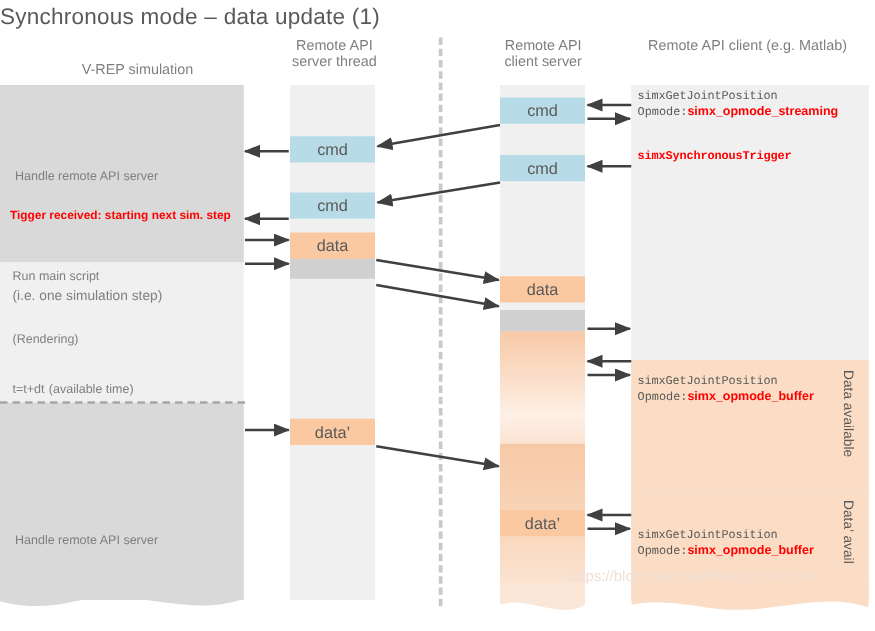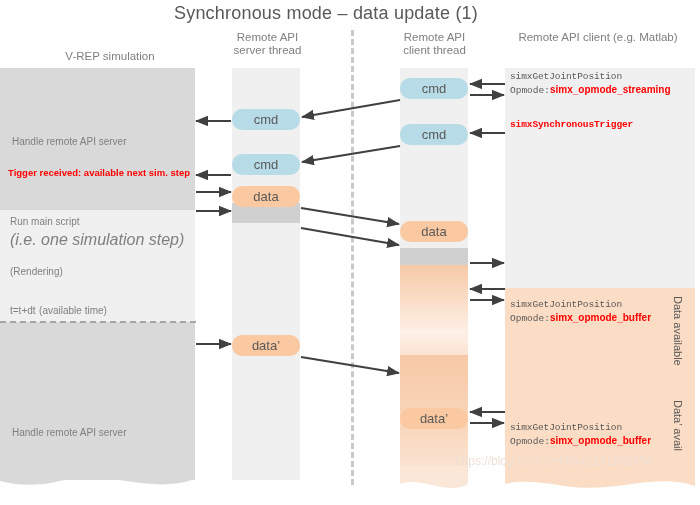--- a/index.html
+++ b/index.html
@@ -9,21 +9,21 @@
     font-family:"Liberation Sans", sans-serif;
     color:#595959;
     overflow:hidden;
     position:relative;
   }
   #stage{position:absolute;left:0;top:0;width:700px;height:505px;}
 
   
   .title{
     position:absolute;left:0;top:3px;width:652px;
-    text-align:center;font-size:18px;color:#595959;
+    text-align:left;font-size:18px;color:#595959;
     letter-spacing:.2px;
   }
 
   
   .colhead{position:absolute;text-align:center;font-size:11.5px;color:#7f7f7f;line-height:13px;}
   .ch-vrep{left:30px;top:50px;width:160px;}
   .ch-server{left:215px;top:31px;width:105px;}
   .ch-client{left:382px;top:31px;width:105px;}
   .ch-matlab{left:498px;top:31px;width:200px;}
 
@@ -32,21 +32,21 @@
 
   
   .vrep-a{left:0px;top:68px;width:195px;height:142px;background:#d9d9d9;}
   .vrep-b{left:0px;top:210px;width:195px;height:112px;background:#f0f0f0;}
   .vrep-c{left:0px;top:322px;width:195px;height:158px;background:#d9d9d9;}
   .vrep-wave{left:0px;top:465px;width:195px;height:40px;overflow:hidden;}
 
   .vrep-label{position:absolute;font-size:10px;color:#7f7f7f;}
   .v-l1{left:12px;top:136px;}
   .v-l2{left:10px;top:216px;}
-  .v-l2b{left:10px;top:231px;font-size:16px;font-style:italic;}
+  .v-l2b{left:10px;top:231px;font-size:11px;}
   .v-l3{left:10px;top:266px;}
   .v-l4{left:10px;top:303px;font-size:12.5px;}
   .v-l4 span{font-size:10px;}
   .v-l5{left:12px;top:427px;}
   .v-trig{left:8px;top:167px;font-size:9.5px;color:#ff0000;font-weight:bold;white-space:nowrap;}
 
   
   .simline{position:absolute;left:0px;top:321px;width:196px;height:0;border-top:2px dashed #a6a6a6;}
 
   
@@ -62,21 +62,21 @@
            background:linear-gradient(180deg,#f7c9a6 0%,#f9d6bb 55%,#fbe7d8 100%);}
   .cli-wave{left:400px;top:466px;width:68px;height:39px;overflow:hidden;}
 
   
   .mat-col{left:505px;top:68px;width:190px;height:412px;background:#f0f0f0;}
   .mat-or1{left:505px;top:288px;width:190px;height:106px;background:#fbdcc4;}
   .mat-or2{left:505px;top:394px;width:190px;height:86px;background:#fbdcc4;}
   .mat-wave{left:505px;top:466px;width:190px;height:39px;overflow:hidden;}
 
   
-  .msg{position:absolute;text-align:center;font-size:13px;color:#595959;line-height:21px;height:21px;border-radius:10px;}
+  .msg{position:absolute;text-align:center;font-size:13px;color:#595959;line-height:21px;height:21px;}
   .msg.cmd{background:#b7dce7;}
   .msg.data{background:#fac9a2;}
 
   .m-cmd-c1{left:400px;top:78px;width:68px;}
   .m-cmd-s1{left:232px;top:109px;width:68px;}
   .m-cmd-c2{left:400px;top:124px;width:68px;}
   .m-cmd-s2{left:232px;top:154px;width:68px;}
   .m-data-s1{left:232px;top:186px;width:68px;}
   .m-data-c1{left:400px;top:221px;width:68px;}
   .m-data-s2{left:232px;top:335px;width:68px;}
@@ -149,26 +149,26 @@
 
   <div class="divider"></div>
 
   <div class="colhead ch-vrep">V-REP simulation</div>
   <div class="colhead ch-server">
     <div>Remote API</div>
     <div>server thread</div>
   </div>
   <div class="colhead ch-client">
     <div>Remote API</div>
-    <div>client thread</div>
+    <div>client server</div>
   </div>
   <div class="colhead ch-matlab">Remote API client (e.g. Matlab)</div>
 
   <div class="vrep-label v-l1">Handle remote API server</div>
-  <div class="vrep-label v-trig">Tigger received: available next sim. step</div>
+  <div class="vrep-label v-trig">Tigger received: starting next sim. step</div>
   <div class="vrep-label v-l2">Run main script</div>
   <div class="vrep-label v-l2b">(i.e. one simulation step)</div>
   <div class="vrep-label v-l3">(Rendering)</div>
   <div class="vrep-label v-l4">
     <span style="font-size:10px">t=t+dt</span>
     <span>(available time)</span>
   </div>
   <div class="vrep-label v-l5">Handle remote API server</div>
 
   <div class="msg cmd m-cmd-c1">cmd</div>

